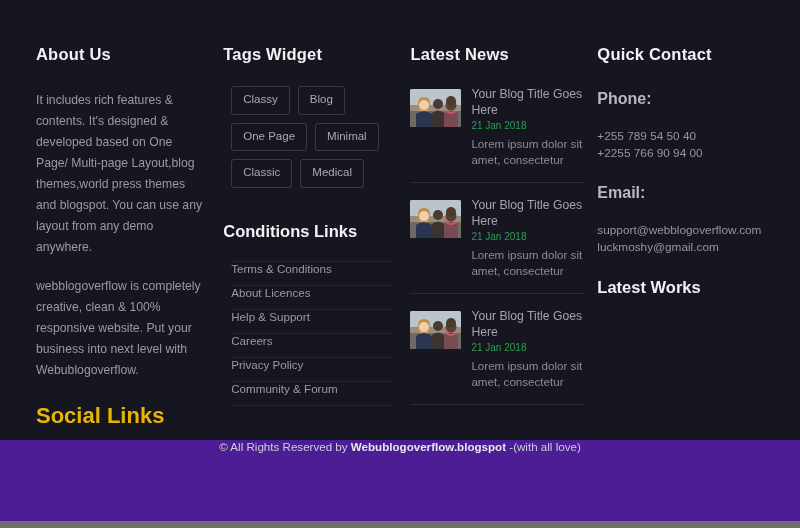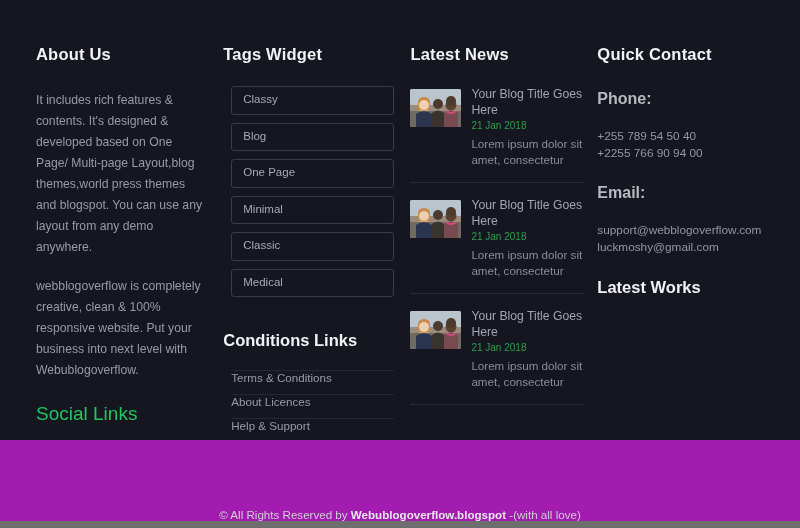--- a/index.html
+++ b/index.html
@@ -53,30 +53,29 @@
 
   p.about-text {
     margin: 0 0 18px 0;
     font-size: 12.2px;
     line-height: 21px;
     color: #9a9aa6;
   }
 
   h3.social-title {
     margin: 22px 0 22px 0;
-    font-size: 19px;
-    font-weight: normal;
-    color: #22c55e;
+    font-size: 22px;
+    font-weight: bold;
+    color: #eab308;
   }
 
   .chip-wrap {
     display: flex;
     flex-wrap: wrap;
     gap: 8px 8px;
-    flex-direction: column;
   }
   .chip {
     display: inline-block;
     padding: 6px 11px 7px 11px;
     border: 1px solid #3a3b46;
     border-radius: 3px;
     font-size: 11.5px;
     color: #a9a9b4;
     background: transparent;
     line-height: 1;
@@ -165,23 +164,23 @@
     font-weight: bold;
     color: #f2f2f4;
   }
 
   #copyright-bar {
     position: absolute;
     left: 0;
     top: 440px;
     width: 800px;
     height: 81px;
-    background: #a21caf;
+    background: #4c1d95;
     display: flex;
-    align-items: flex-end;
+    align-items: flex-start;
     justify-content: center;
   }
   .copyright-text {
     font-size: 11.6px;
     color: #cfcfd4;
   }
   .copyright-text .brand { font-weight: bold; color: #e8e8ec; }
   #bottom-edge {
     position: absolute;
     left: 0;

